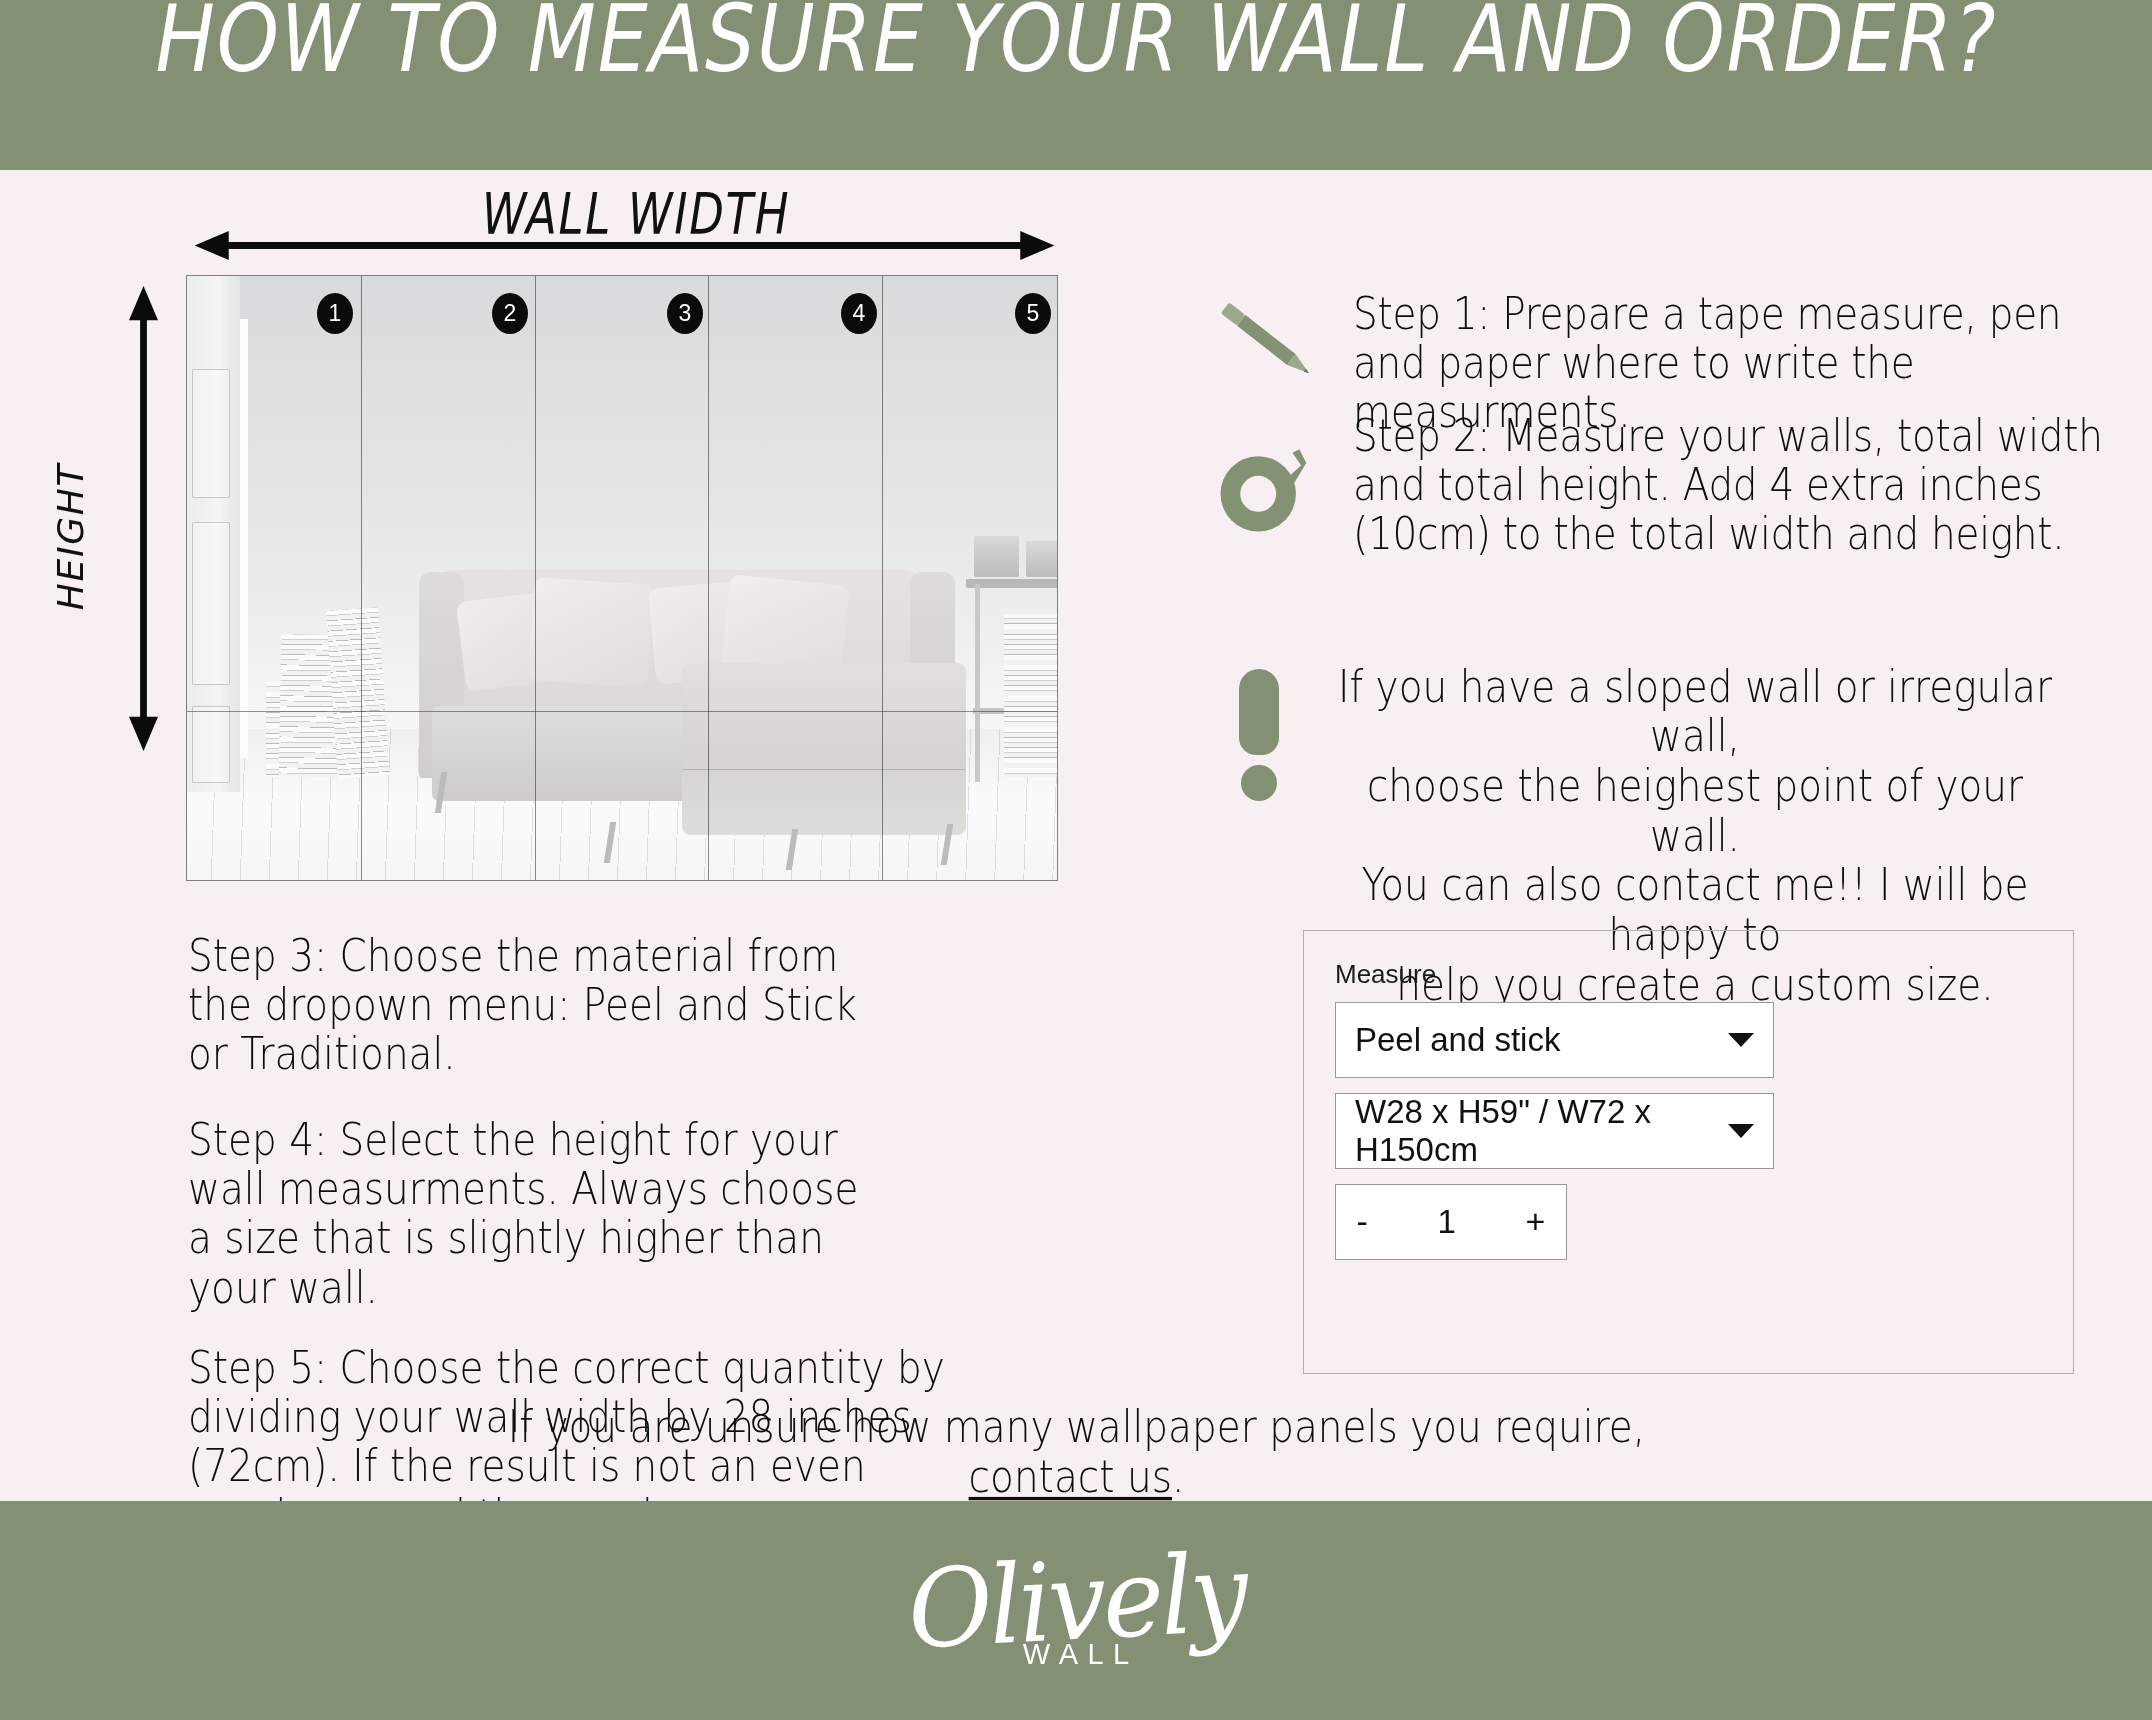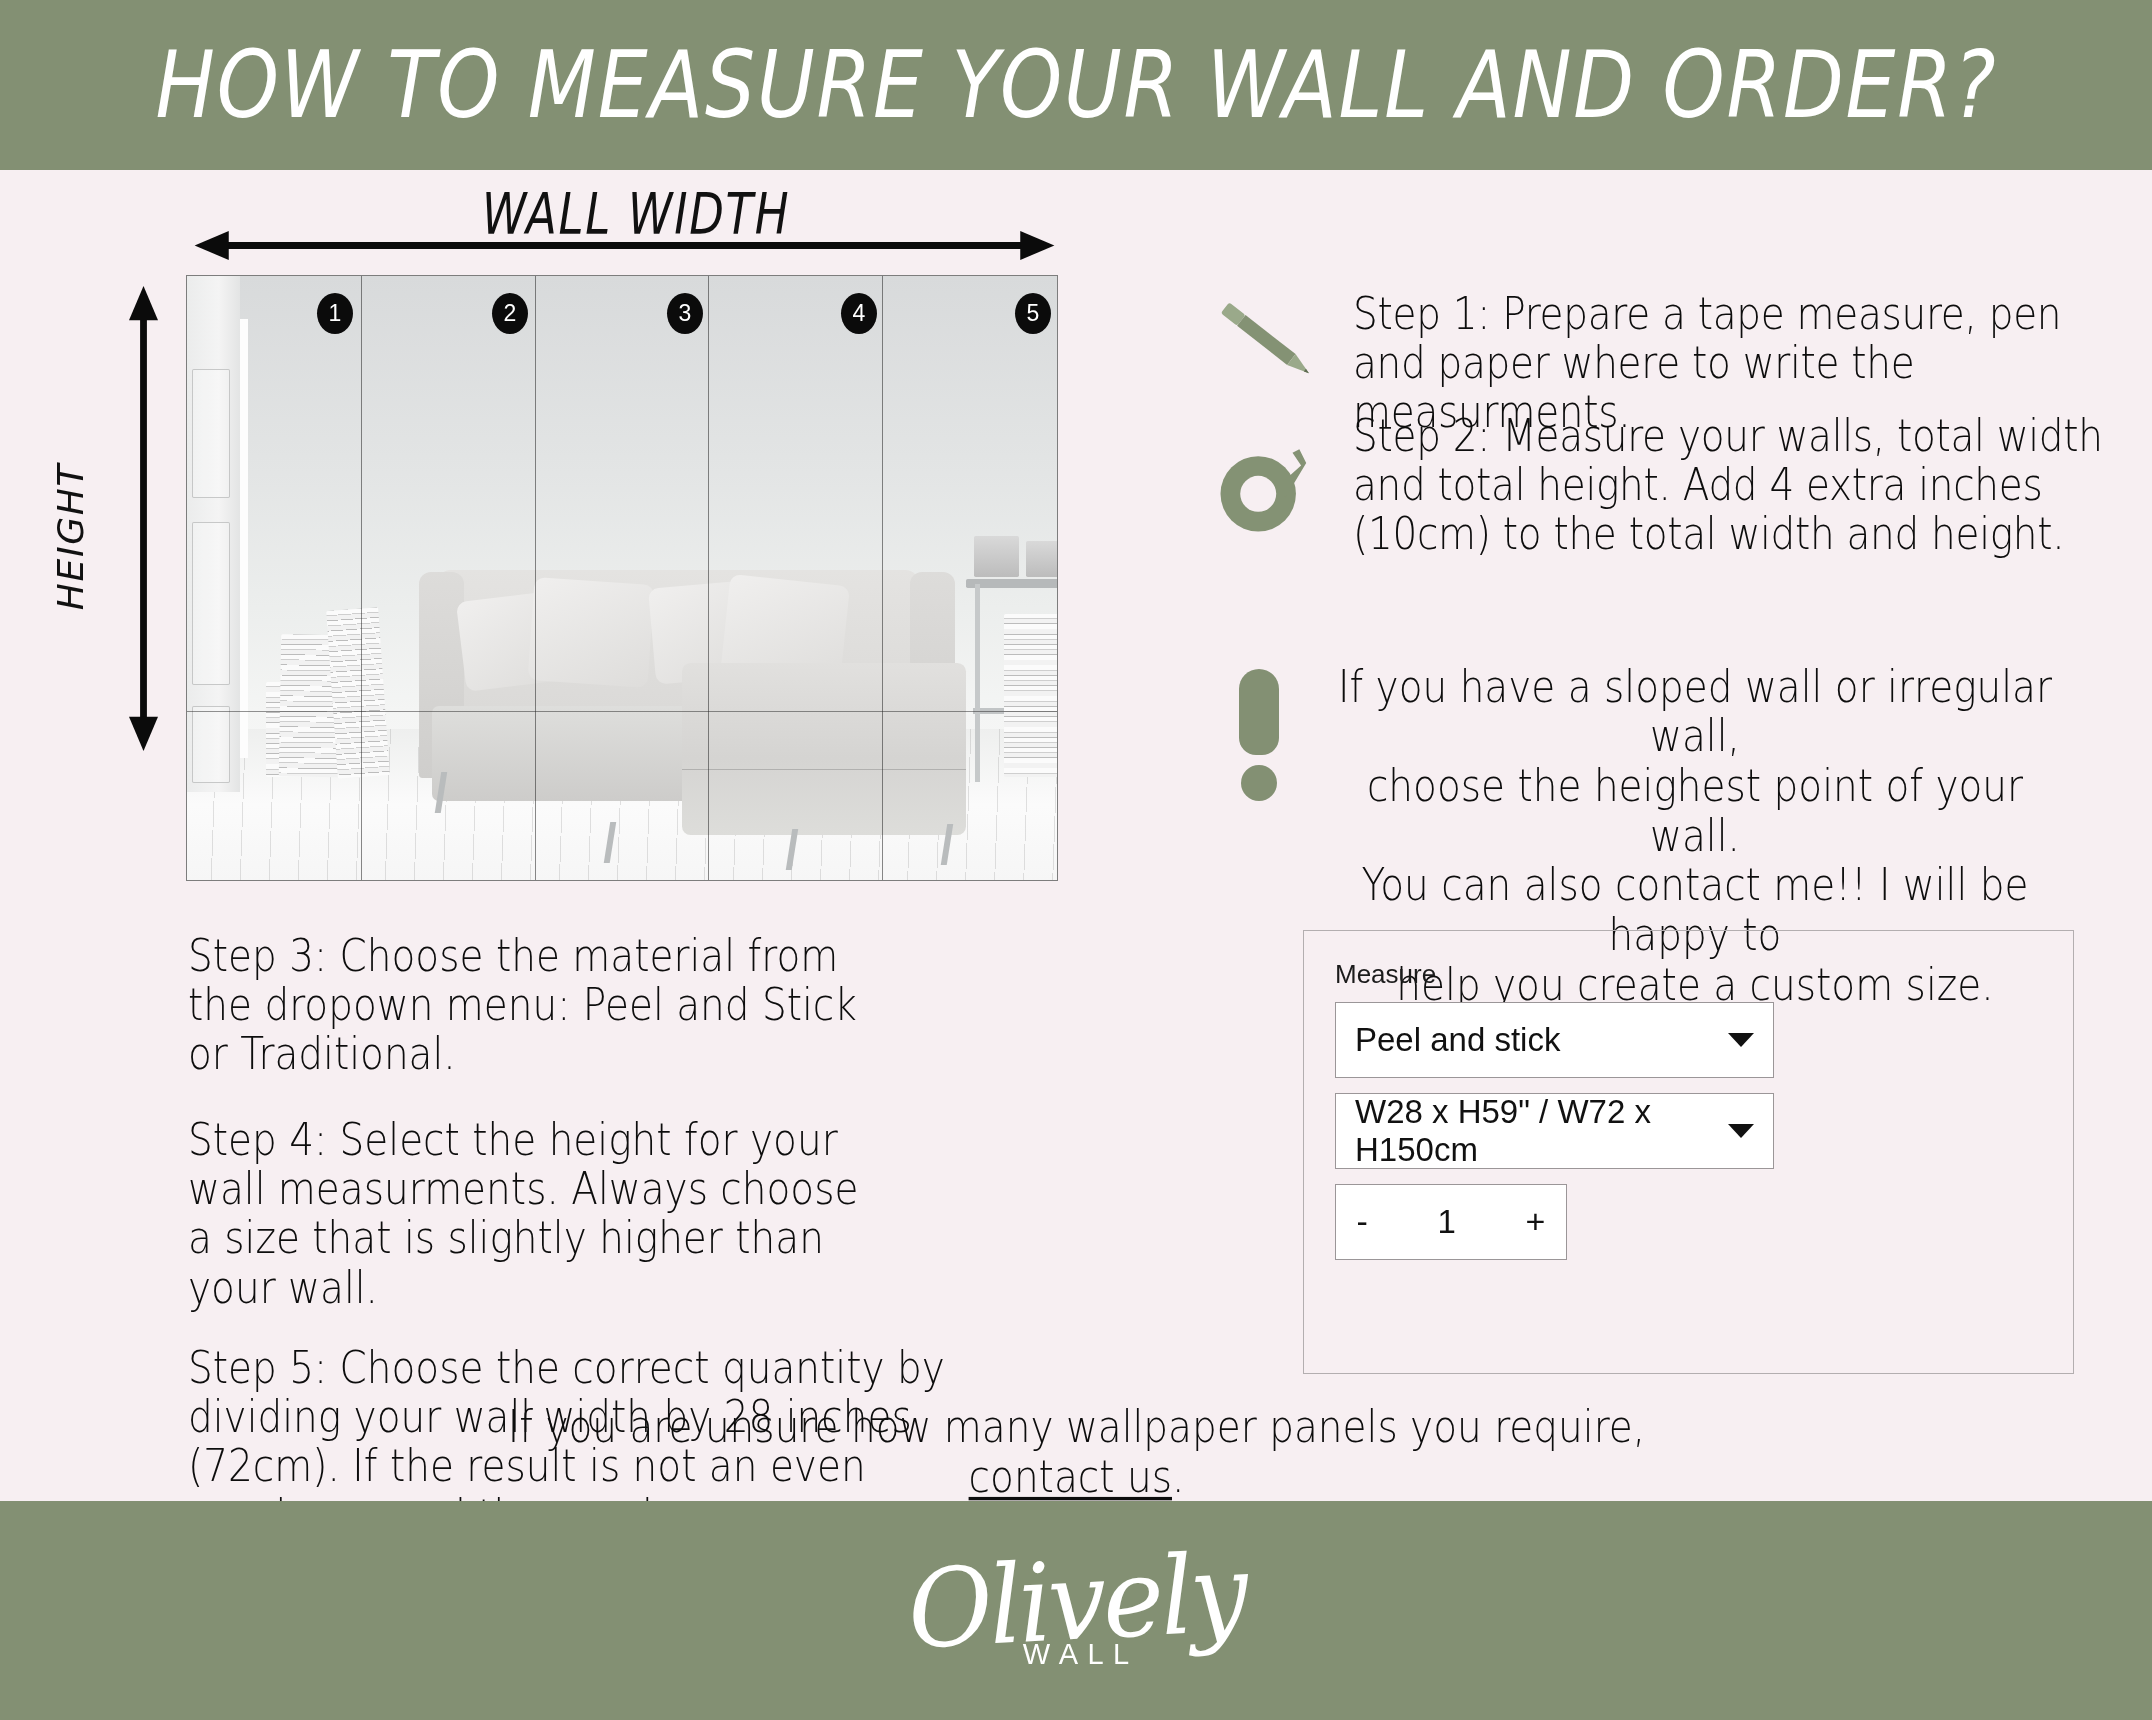--- a/index.html
+++ b/index.html
@@ -16,21 +16,20 @@
     position: relative;
   }
 
   
   .header-bar {
     position: absolute;
     left: 0; top: 0;
     width: 2153px; height: 170px;
     background: #839073;
     display: flex;
-    align-items: center;
     justify-content: center;
   }
   .header-title {
     color: #FFFFFF;
     font-family: "DejaVu Sans", sans-serif;
     font-size: 79px;
     font-style: italic;
     font-weight: 400;
     letter-spacing: 1.7px;
     white-space: nowrap;

